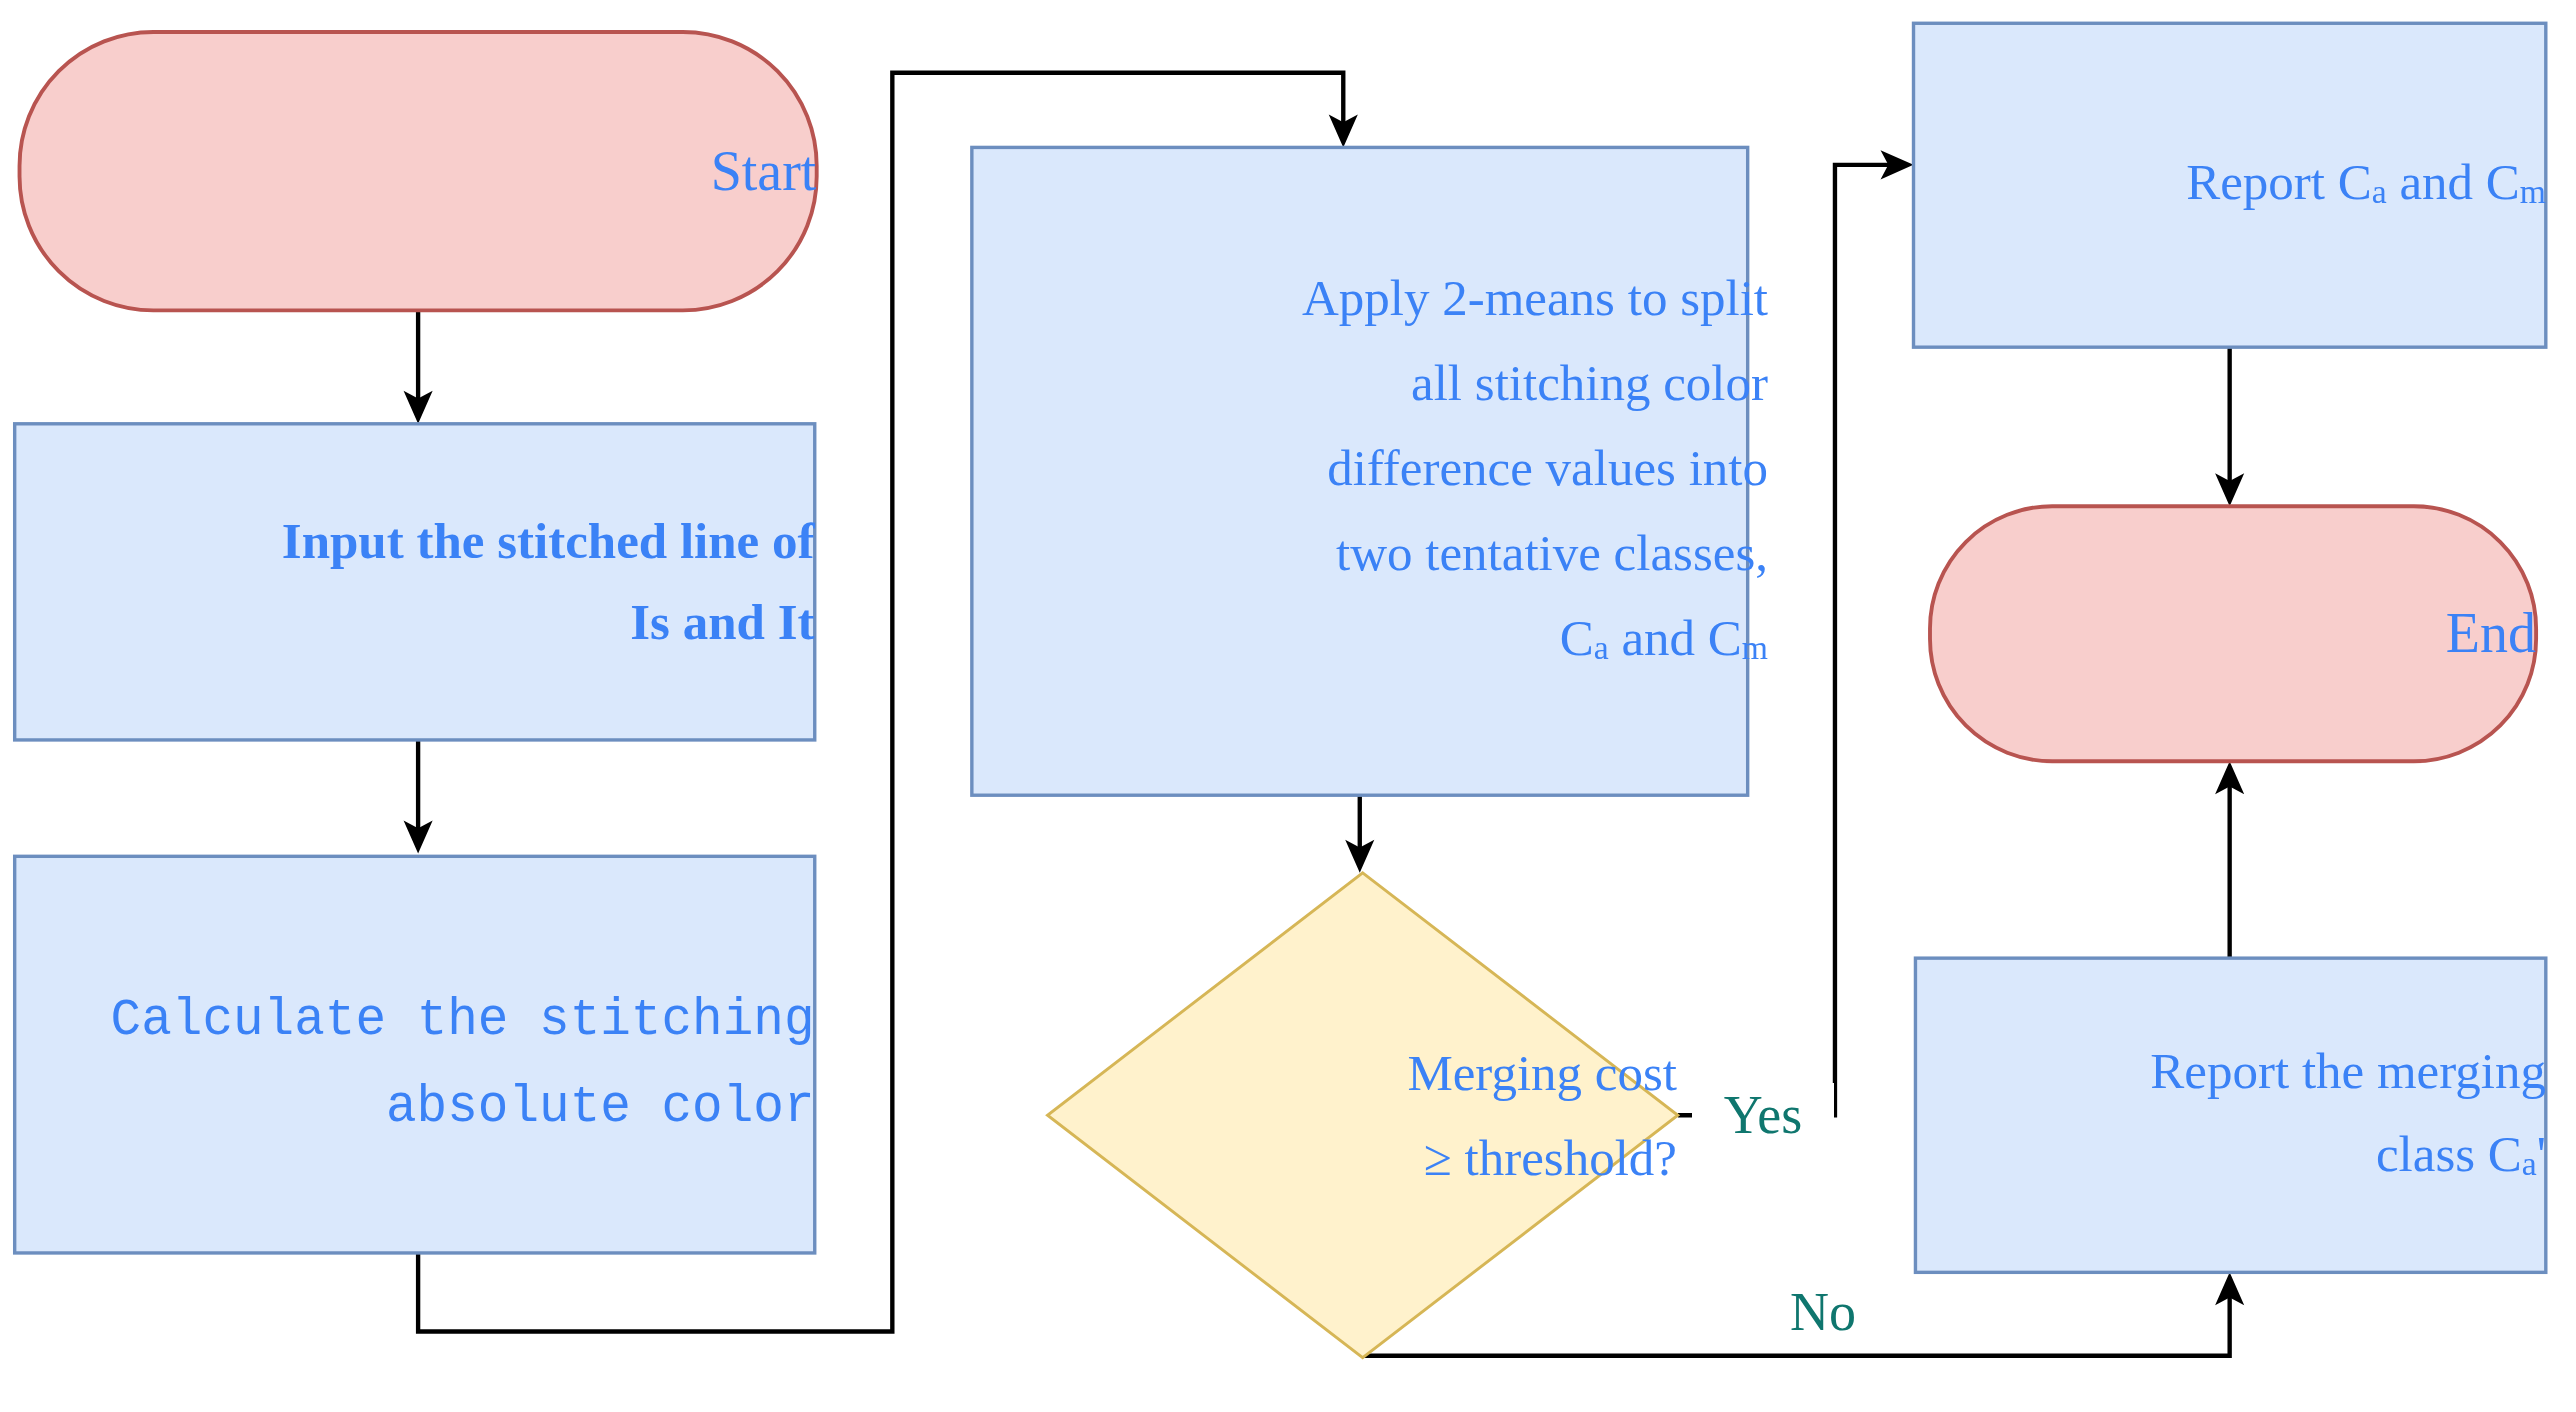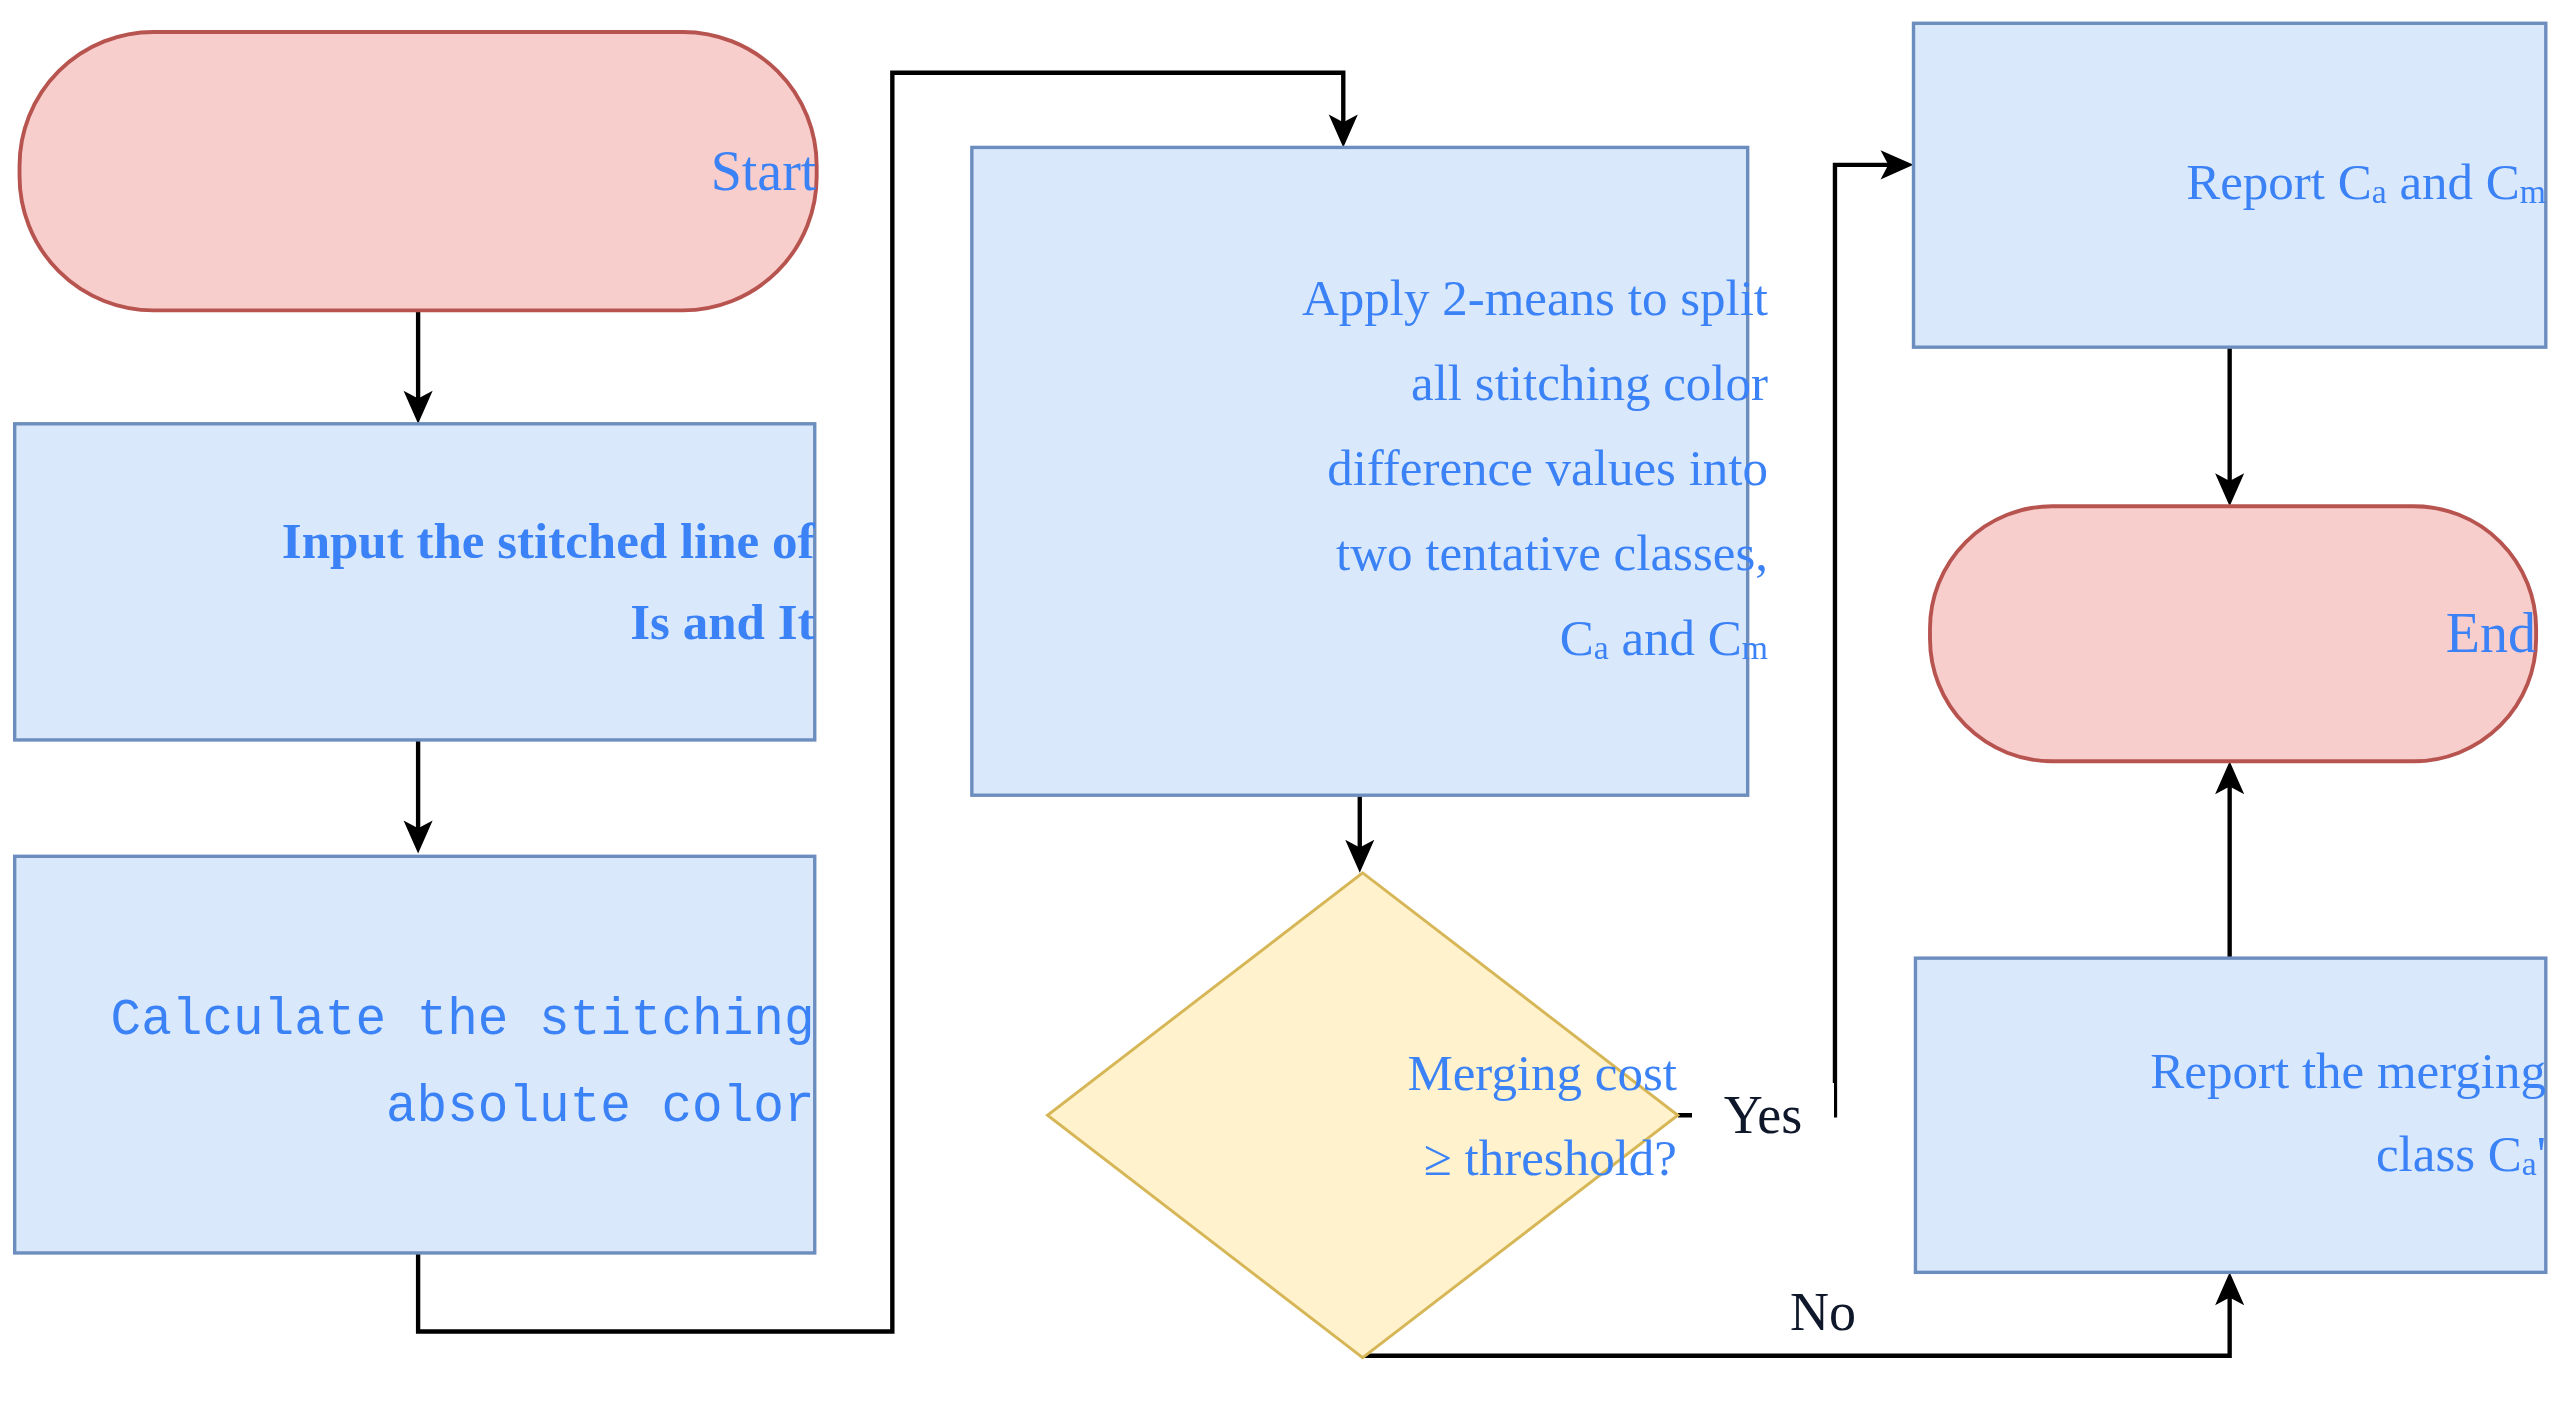--- a/index.html
+++ b/index.html
@@ -37,21 +37,21 @@
     position: relative;
     top: 0.12em;
   }
   .edge-label {
     position: absolute;
     display: flex;
     align-items: center;
     justify-content: center;
     background: #ffffff;
     font-size: 54px;
-    color: #0f172a;
+    color: #0f766e;
     white-space: nowrap;
   }
 </style>
 </head>
 <body>
 
 <div id="canvas">
 
   <svg id="flow-svg" width="2576" height="1412" viewBox="0 0 2656 1456" xmlns="http://www.w3.org/2000/svg">
 

